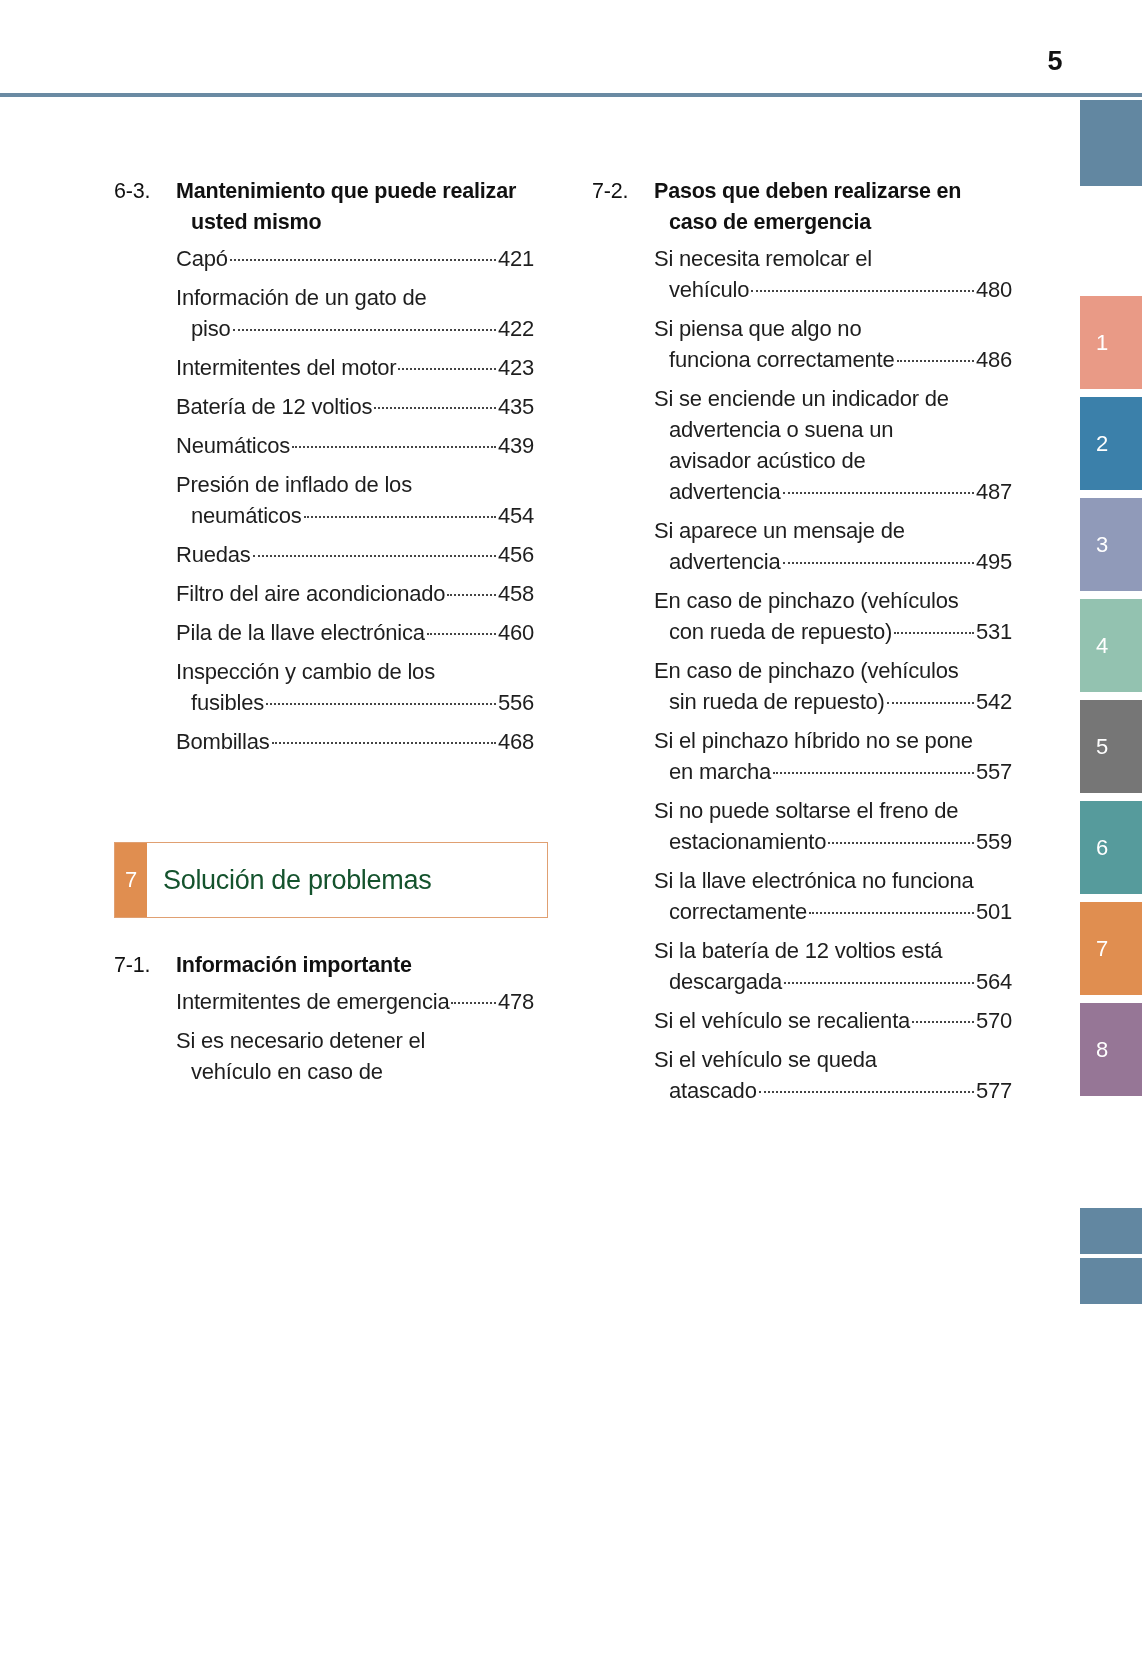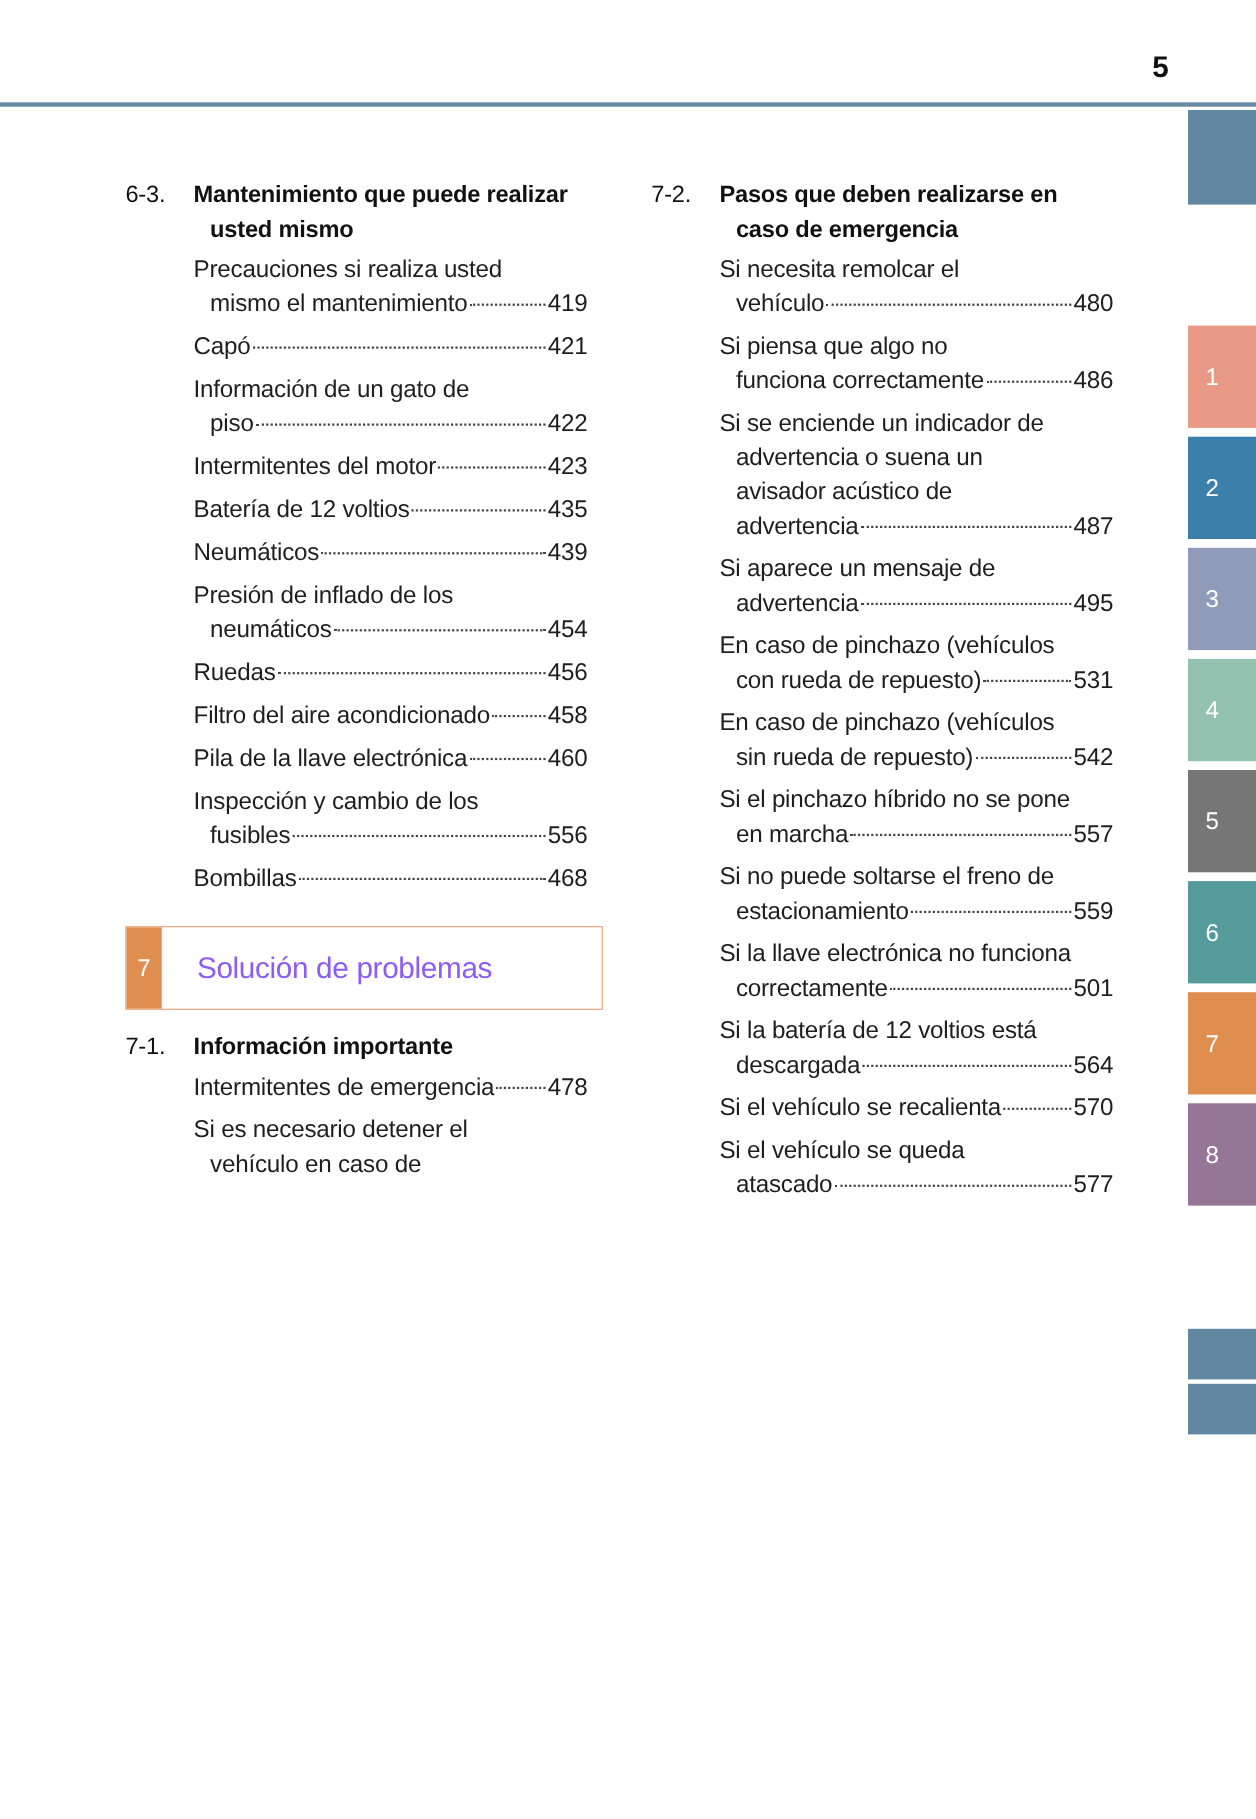--- a/index.html
+++ b/index.html
@@ -7,40 +7,40 @@
          font-family: "Liberation Sans", "DejaVu Sans", sans-serif; color: #1a1a1a; }
   .page-number { position: absolute; top: 46px; left: 1040px; width: 30px; text-align: center;
                  font-size: 27px; font-weight: bold; color: #111; }
   .header-rule { position: absolute; top: 93px; left: 0; width: 1142px; height: 4px; background: #6a8aa3; }
 
   .col { position: absolute; top: 162px; width: 420px; }
   .col-left { left: 114px; }
   .col-right { left: 592px; }
 
   .section-head { display: flex; font-size: 21.5px; line-height: 31px; color: #111;
-                  font-weight: bold; letter-spacing: -0.2px; margin-bottom: 5px; }
+                  font-weight: bold; letter-spacing: -0.2px; margin-bottom: 5px; margin-top: 14px; }
   .section-num { width: 62px; flex: none; font-weight: normal; }
   .section-title { flex: 1; padding-left: 15px; text-indent: -15px; }
 
   .entry { margin-left: 62px; font-size: 22px; line-height: 31px; color: #1e1e1e; margin-bottom: 8px; letter-spacing: -0.2px; }
   .entry .first { display: block; }
   .entry .cont { display: block; padding-left: 15px; }
   .entry .last-line { display: flex; align-items: baseline; }
   .entry .last-line.indent { padding-left: 15px; }
   .entry .txt { white-space: nowrap; }
   .entry .dots { flex: 1; overflow: hidden; white-space: nowrap; margin: 0 2px;
                  border-bottom: 2px dotted #444; height: 0; transform: translateY(-5px); }
   .entry .pg { white-space: nowrap; }
 
   .chapter-box { position: absolute; top: 842px; left: 114px; width: 434px; height: 76px;
                  border: 1.5px solid #e0a072; display: flex; box-sizing: border-box; }
   .chapter-box .num { width: 32px; background: #e08e50; color: #fff; font-size: 22px;
                       display: flex; align-items: center; justify-content: center; }
-  .chapter-box .title { padding-left: 32px; display: flex; align-items: center;
-                        font-size: 27px; color: #8b5cf6; letter-spacing: -0.3px; }
+  .chapter-box .title { padding-left: 16px; display: flex; align-items: center;
+                        font-size: 27px; color: #14532d; letter-spacing: -0.3px; }
 
   .col-left-2 { position: absolute; top: 936px; left: 114px; width: 420px; }
 
   .tabs { position: absolute; left: 1080px; width: 62px; top: 0; }
   .tab { position: absolute; left: 0; width: 62px; display: flex; align-items: center;
          justify-content: flex-start; padding-left: 16px; box-sizing: border-box;
          color: #fff; font-size: 22px; }
 </style>
 </head>
 <body>
@@ -48,28 +48,20 @@
 <div class="page-number">5</div>
 <div class="header-rule"></div>
 
 <div class="col col-left">
   <div class="section-head">
     <span class="section-num">6-3.</span>
     <span class="section-title">Mantenimiento que puede realizar usted mismo</span>
   </div>
   <div id="entries-6-3">
       <div class="entry">
-        <span class="first">Precauciones si realiza usted</span>
-        <div class="last-line indent">
-          <span class="txt">mismo el mantenimiento</span>
-          <span class="dots"></span>
-          <span class="pg">419</span>
-        </div>
-      </div>
-      <div class="entry">
         <div class="last-line">
           <span class="txt">Capó</span>
           <span class="dots"></span>
           <span class="pg">421</span>
         </div>
       </div>
       <div class="entry">
         <span class="first">Información de un gato de</span>
         <div class="last-line indent">
           <span class="txt">piso</span>

